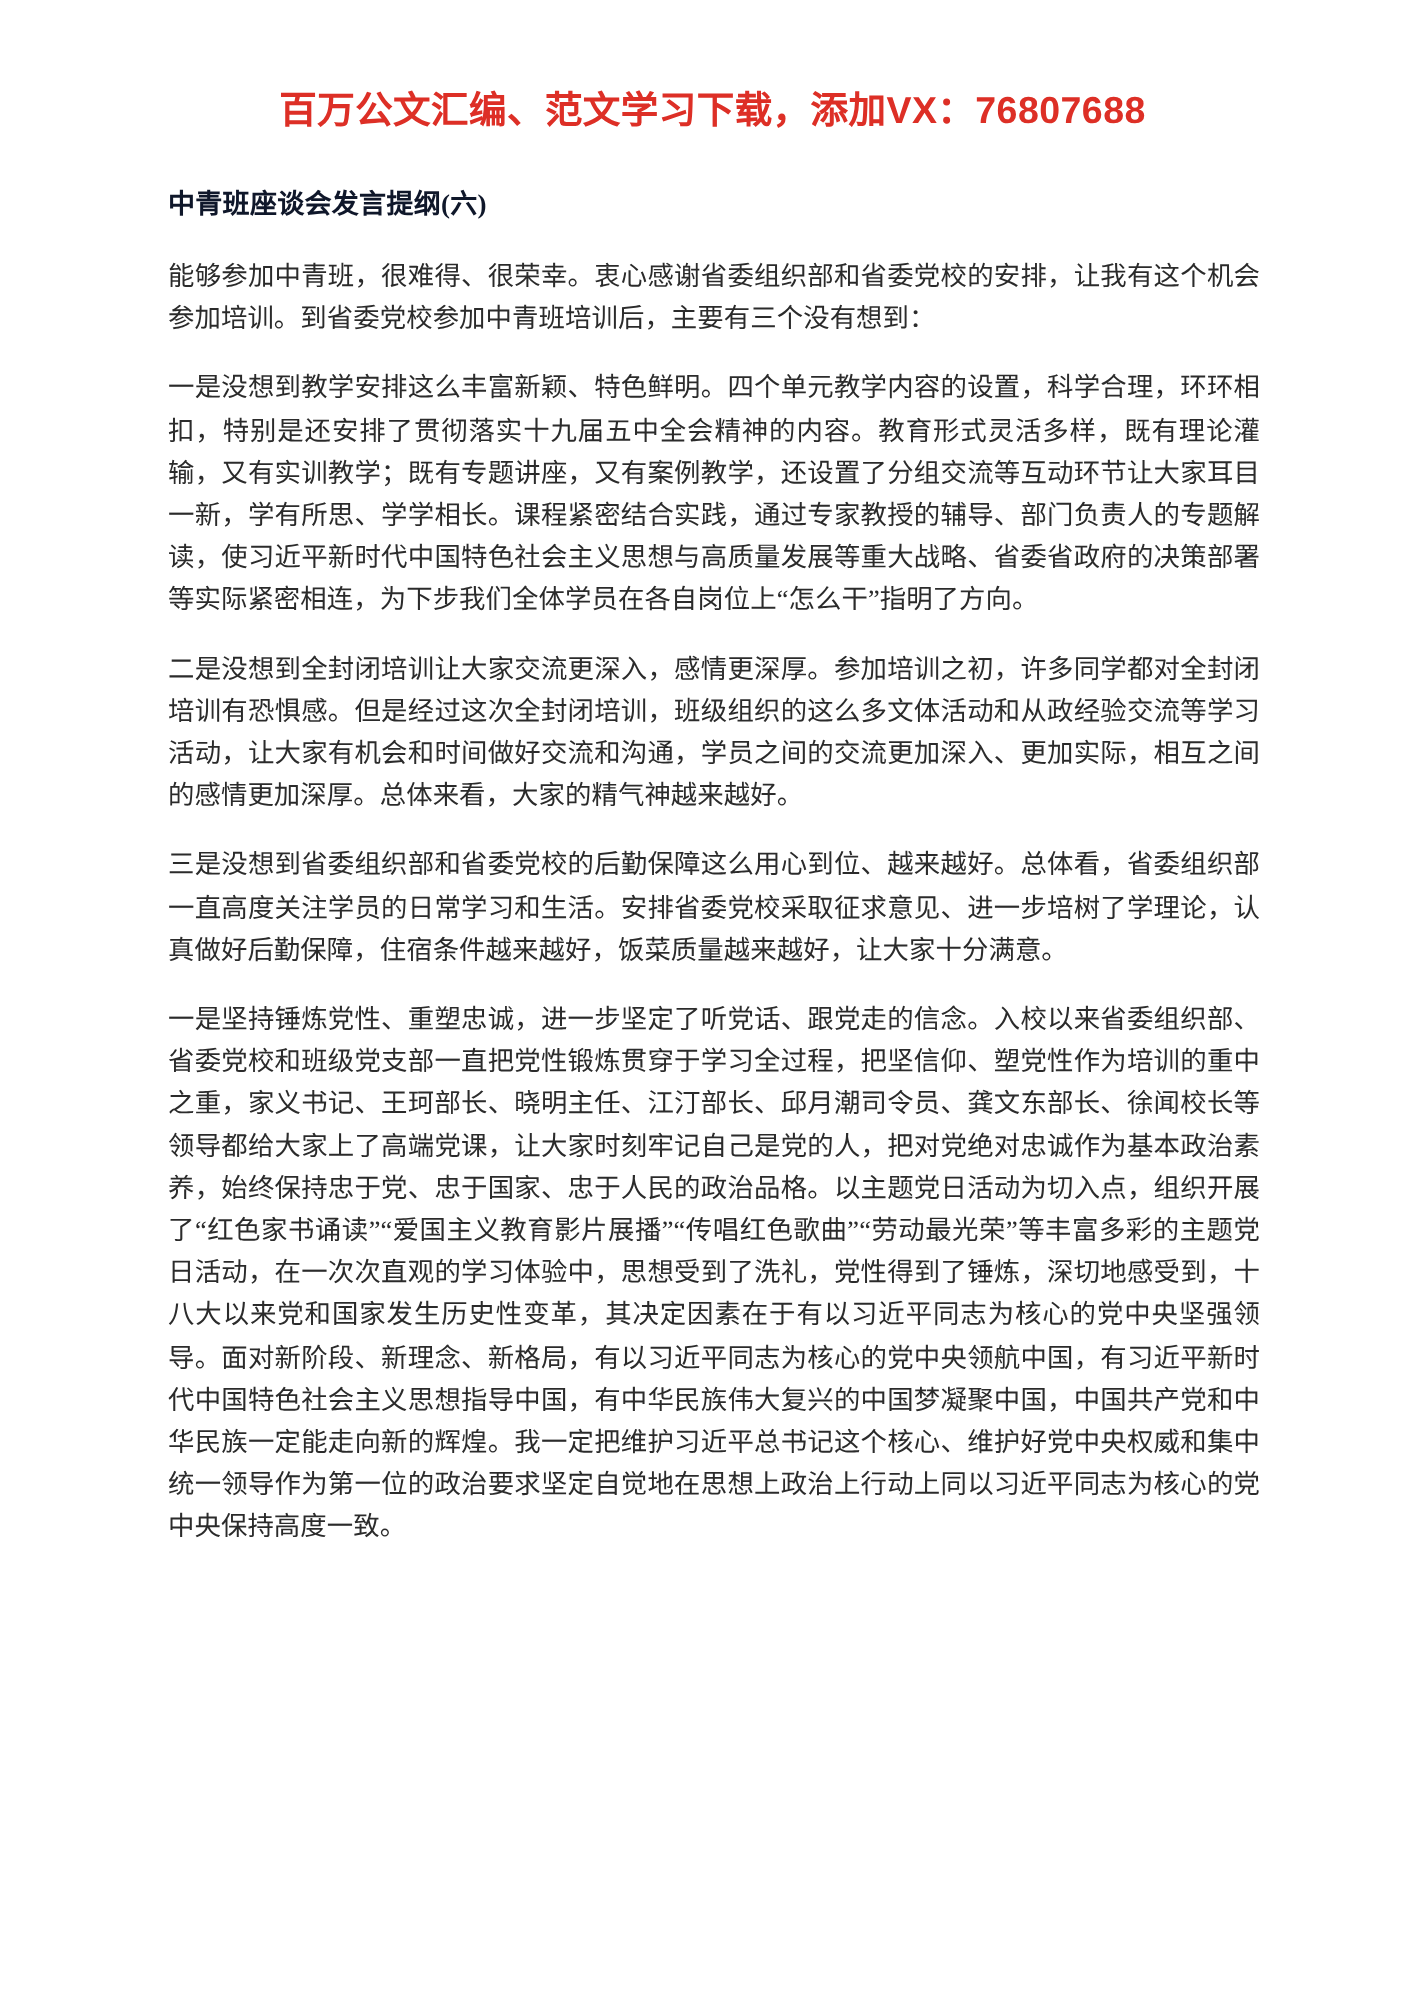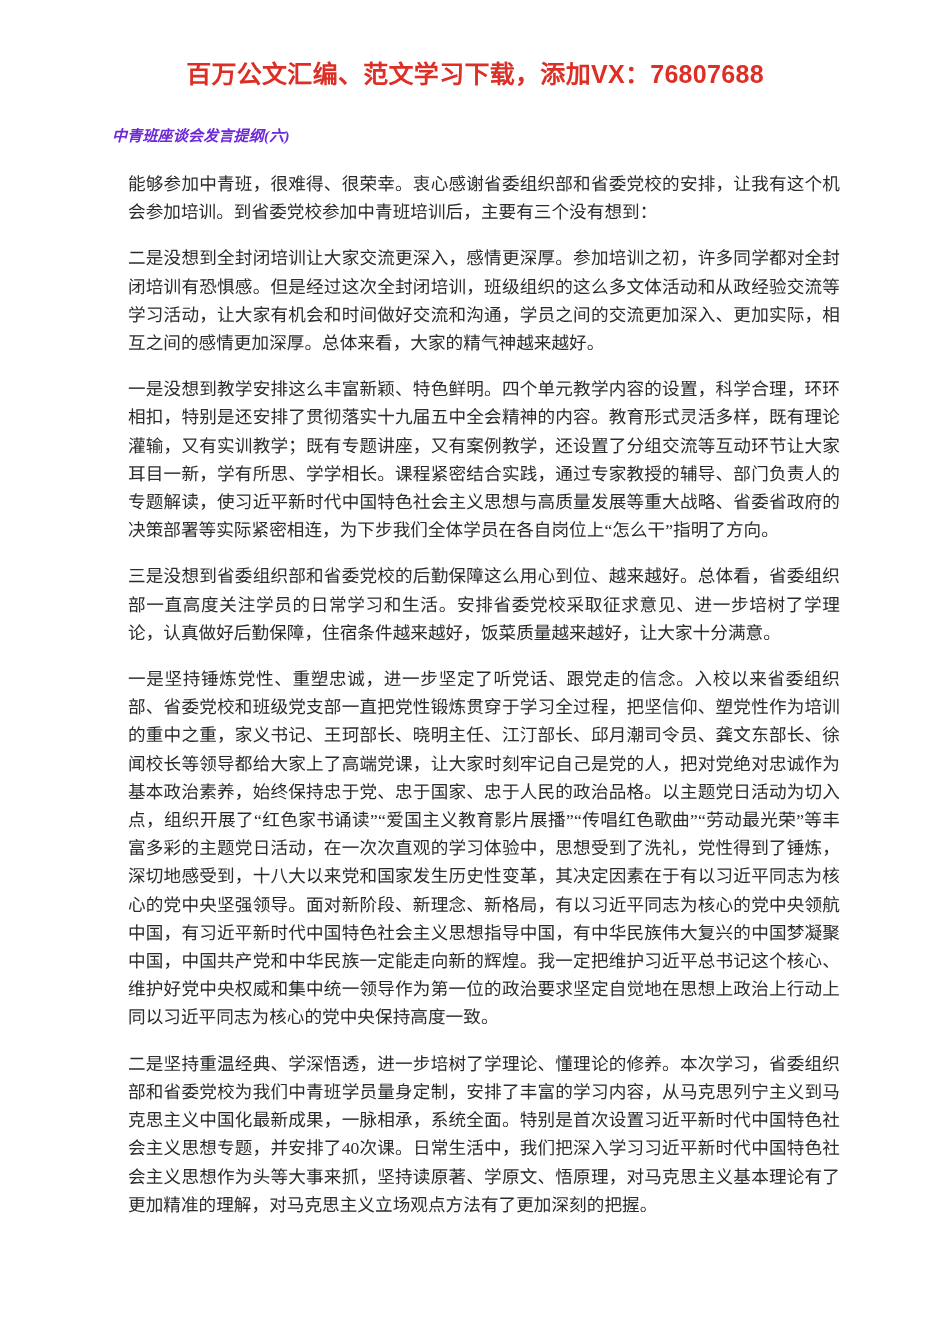--- a/index.html
+++ b/index.html
@@ -48,33 +48,32 @@
 
   
   .doc {
     position: absolute;
     left: 112px;
     top: 122px;
     width: 728px;
   }
 
   .doc-title {
-    font-size: 15px;
+    font-size: 18px;
     line-height: 28px;
-    color: #6d28d9;
+    color: #0f172a;
     margin: 0 0 20px 0;
     letter-spacing: 0.2px;
     white-space: nowrap;
-    font-style: italic;
   }
 
   .para {
     font-size: 17.6px;
     line-height: 28.2px;
-    margin: 0 0 18px 16px;
+    margin: 0 0 18px 0;
     text-align: justify;
     text-justify: inter-ideograph;
     color: #2b2b2b;
     letter-spacing: 0.05px;
     word-break: break-all;
   }
 
   .para:last-child {
     margin-bottom: 0;
   }
@@ -86,21 +85,20 @@
 
   <div class="promo-banner">
     <span class="promo-text">百万公文汇编、范文学习下载，添加VX：76807688</span>
   </div>
 
   <div class="doc">
 
     <h1 class="doc-title">中青班座谈会发言提纲(六)</h1>
 
     <p class="para">能够参加中青班，很难得、很荣幸。衷心感谢省委组织部和省委党校的安排，让我有这个机会参加培训。到省委党校参加中青班培训后，主要有三个没有想到：</p>
+    <p class="para">一是没想到教学安排这么丰富新颖、特色鲜明。四个单元教学内容的设置，科学合理，环环相扣，特别是还安排了贯彻落实十九届五中全会精神的内容。教育形式灵活多样，既有理论灌输，又有实训教学；既有专题讲座，又有案例教学，还设置了分组交流等互动环节让大家耳目一新，学有所思、学学相长。课程紧密结合实践，通过专家教授的辅导、部门负责人的专题解读，使习近平新时代中国特色社会主义思想与高质量发展等重大战略、省委省政府的决策部署等实际紧密相连，为下步我们全体学员在各自岗位上“怎么干”指明了方向。</p>
     <p class="para">二是没想到全封闭培训让大家交流更深入，感情更深厚。参加培训之初，许多同学都对全封闭培训有恐惧感。但是经过这次全封闭培训，班级组织的这么多文体活动和从政经验交流等学习活动，让大家有机会和时间做好交流和沟通，学员之间的交流更加深入、更加实际，相互之间的感情更加深厚。总体来看，大家的精气神越来越好。</p>
-    <p class="para">一是没想到教学安排这么丰富新颖、特色鲜明。四个单元教学内容的设置，科学合理，环环相扣，特别是还安排了贯彻落实十九届五中全会精神的内容。教育形式灵活多样，既有理论灌输，又有实训教学；既有专题讲座，又有案例教学，还设置了分组交流等互动环节让大家耳目一新，学有所思、学学相长。课程紧密结合实践，通过专家教授的辅导、部门负责人的专题解读，使习近平新时代中国特色社会主义思想与高质量发展等重大战略、省委省政府的决策部署等实际紧密相连，为下步我们全体学员在各自岗位上“怎么干”指明了方向。</p>
     <p class="para">三是没想到省委组织部和省委党校的后勤保障这么用心到位、越来越好。总体看，省委组织部一直高度关注学员的日常学习和生活。安排省委党校采取征求意见、进一步培树了学理论，认真做好后勤保障，住宿条件越来越好，饭菜质量越来越好，让大家十分满意。</p>
     <p class="para">一是坚持锤炼党性、重塑忠诚，进一步坚定了听党话、跟党走的信念。入校以来省委组织部、省委党校和班级党支部一直把党性锻炼贯穿于学习全过程，把坚信仰、塑党性作为培训的重中之重，家义书记、王珂部长、晓明主任、江汀部长、邱月潮司令员、龚文东部长、徐闻校长等领导都给大家上了高端党课，让大家时刻牢记自己是党的人，把对党绝对忠诚作为基本政治素养，始终保持忠于党、忠于国家、忠于人民的政治品格。以主题党日活动为切入点，组织开展了“红色家书诵读”“爱国主义教育影片展播”“传唱红色歌曲”“劳动最光荣”等丰富多彩的主题党日活动，在一次次直观的学习体验中，思想受到了洗礼，党性得到了锤炼，深切地感受到，十八大以来党和国家发生历史性变革，其决定因素在于有以习近平同志为核心的党中央坚强领导。面对新阶段、新理念、新格局，有以习近平同志为核心的党中央领航中国，有习近平新时代中国特色社会主义思想指导中国，有中华民族伟大复兴的中国梦凝聚中国，中国共产党和中华民族一定能走向新的辉煌。我一定把维护习近平总书记这个核心、维护好党中央权威和集中统一领导作为第一位的政治要求坚定自觉地在思想上政治上行动上同以习近平同志为核心的党中央保持高度一致。</p>
-    <p class="para">二是坚持重温经典、学深悟透，进一步培树了学理论、懂理论的修养。本次学习，省委组织部和省委党校为我们中青班学员量身定制，安排了丰富的学习内容，从马克思列宁主义到马克思主义中国化最新成果，一脉相承，系统全面。特别是首次设置习近平新时代中国特色社会主义思想专题，并安排了40次课。日常生活中，我们把深入学习习近平新时代中国特色社会主义思想作为头等大事来抓，坚持读原著、学原文、悟原理，对马克思主义基本理论有了更加精准的理解，对马克思主义立场观点方法有了更加深刻的把握。</p>
 
   </div>
 
 </div>
 
 </body></html>

